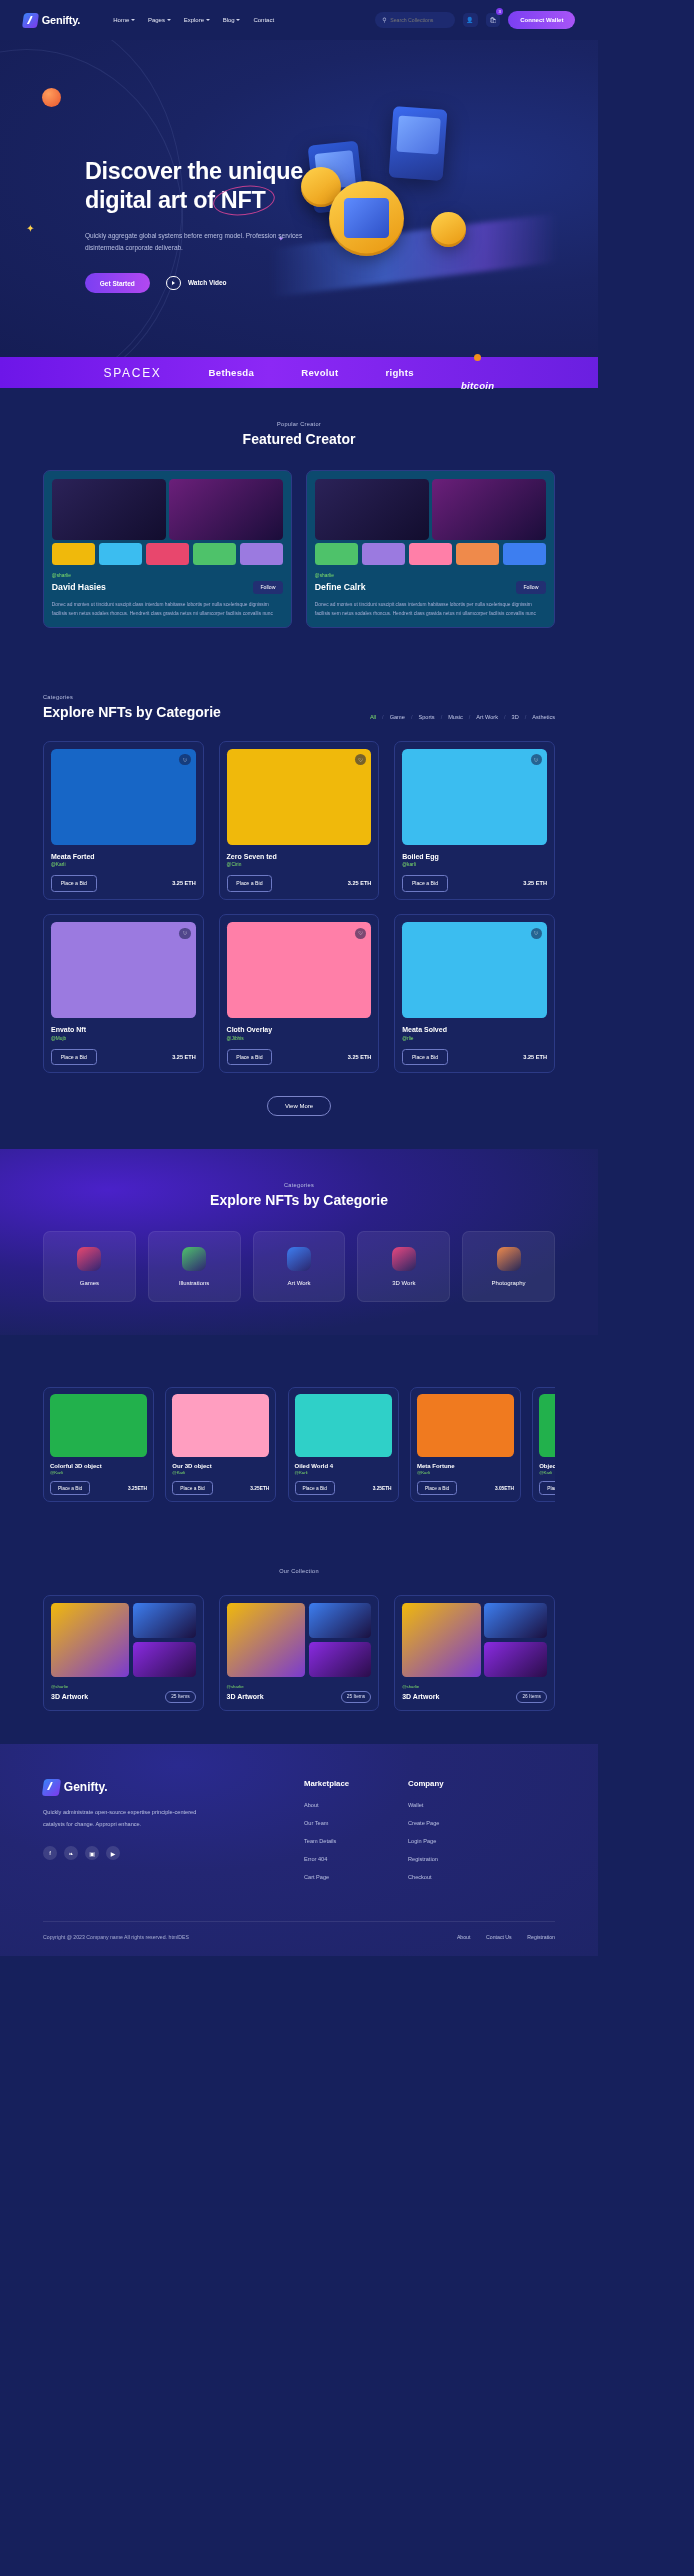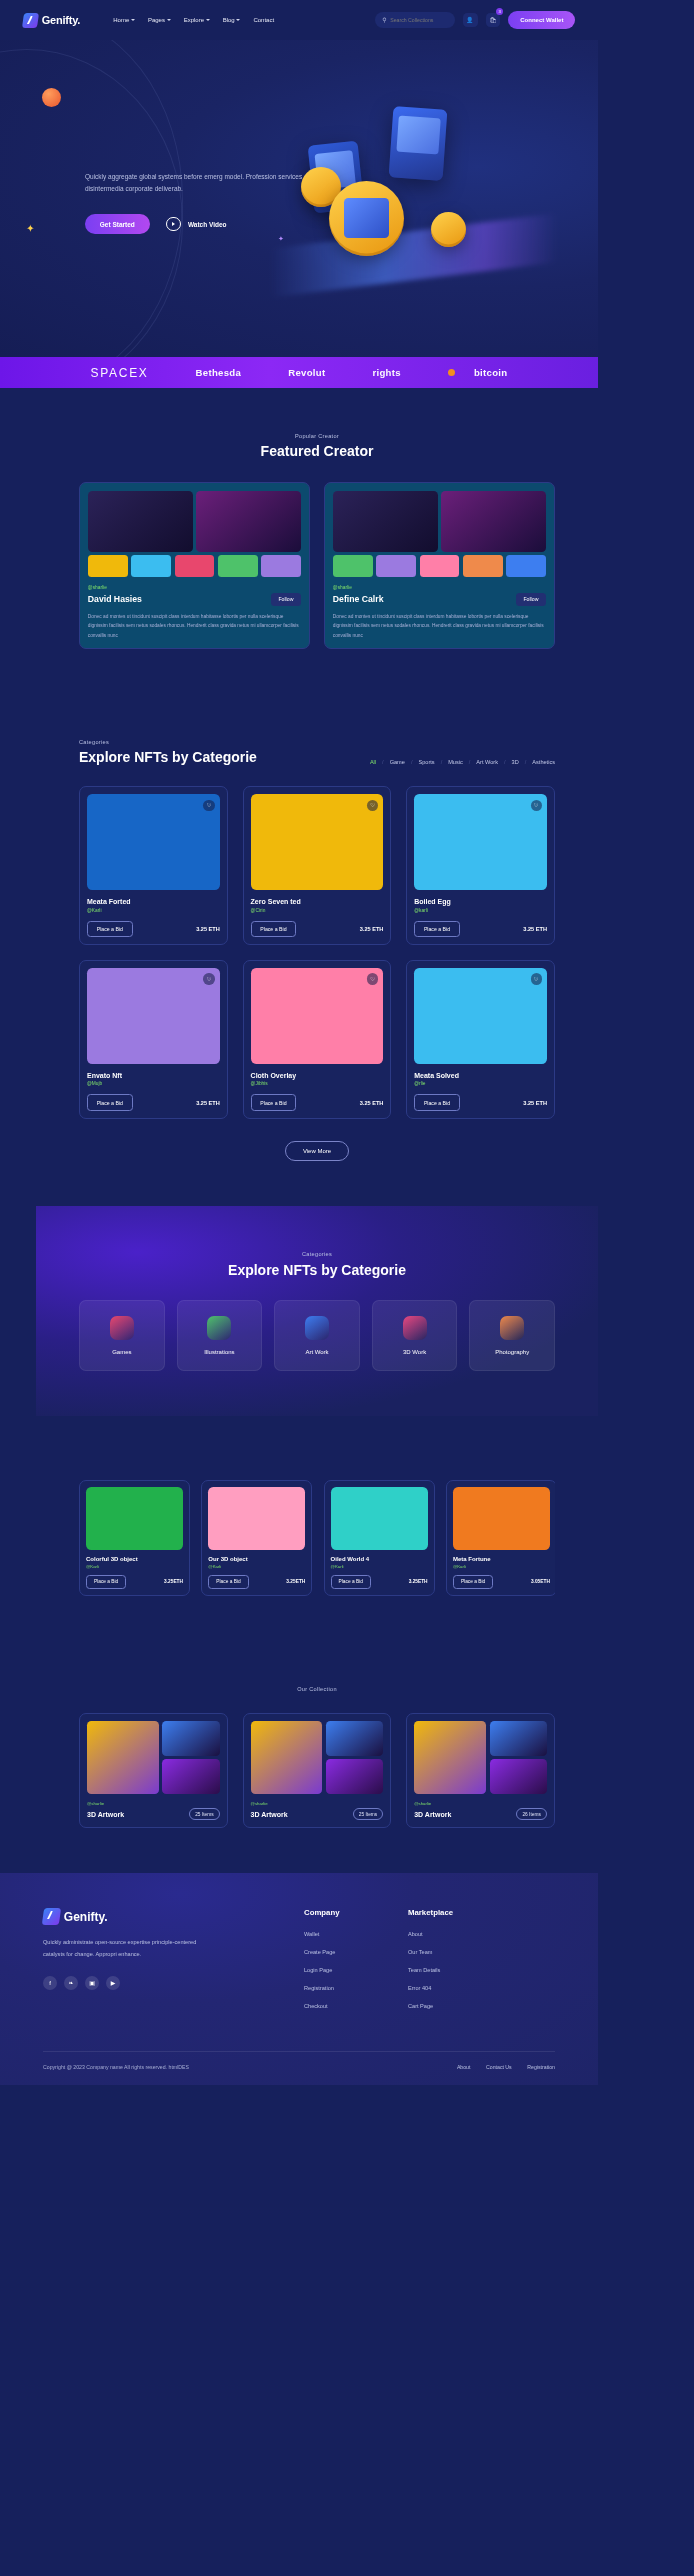--- a/index.html
+++ b/index.html
@@ -129,25 +129,25 @@
   }
   .sparkle{position:absolute;color:#ffd24d;font-size:10.4px;}
 
   
   .brands{
     height:31px; background:linear-gradient(90deg,#6d16e8,#8c28f5 45%,#6a1fe0);
     display:flex; align-items:center; justify-content:center; gap:47px;
   }
   .brand{ font-size:9.6px; font-weight:bold; color:#fff; letter-spacing:0.3px; opacity:.97; }
   .brand.spacex{font-size:12px;letter-spacing:1.7px;font-weight:normal;}
-  .brand.bitcoin{display:flex;align-items:center;gap:19px;}
+  .brand.bitcoin{font-style:italic;display:flex;align-items:center;gap:19px;flex-direction:column;}
   .btc-dot{width:7px;height:7px;border-radius:50%;background:#f7931a;}
 
   
-  .section{ padding:45px 43px; position:relative;margin-left:36px; }
+  .section{ padding:33px 43px; position:relative; }
   .eyebrow{ font-size:5.6px; color:#b9c0e2; text-align:center; letter-spacing:0.3px; }
   .sec-title{ font-size:14px; font-weight:bold; text-align:center; margin-top:4.3px; }
   .sec-head-left{ display:flex; align-items:flex-end; justify-content:space-between; }
   .sec-head-left .eyebrow,.sec-head-left .sec-title{ text-align:left; }
 
   
   .creators{ display:flex; gap:14px; margin-top:22.6px; }
   .creator-card{
     flex:1; border:0.9px solid #2c3a86; border-radius:7px; padding:7.8px;
     background:#0c4a6e;
@@ -327,20 +327,26 @@
     <div class="hero-art">
       <div class="glow-ray"></div>
       <div class="card-art card-a"></div>
       <div class="card-art card-b"></div>
       <div class="coin coin-mid"></div>
       <div class="coin coin-big"></div>
       <div class="coin coin-sm"></div>
     </div>
 
     <div class="hero-content">
+      <div class="hero-title">
+        <div>Discover the unique</div>
+        <div>
+          <span>digital art of </span><span class="nft-word">NFT</span>
+        </div>
+      </div>
       <div class="hero-desc">Quickly aggregate global systems before emerg model. Profession services disintermedia corporate deliverab.</div>
       <div class="hero-cta">
         <button class="btn-primary">Get Started</button>
         <div class="watch">
           <span class="play-circle"></span>
           <span class="watch-label">Watch Video</span>
         </div>
       </div>
     </div>
   </div>
@@ -637,34 +643,34 @@
         <div class="f-desc">Quickly administrate open-source expertise principle-centered catalysts for change. Appropri enhance.</div>
         <div class="socials" id="socials">
             <div class="social">f</div>
             <div class="social">❧</div>
             <div class="social">▣</div>
             <div class="social">▶</div>
           </div>
       </div>
       <div style="display:flex;gap:0;flex:1;" id="f-cols">
   <div class="f-col">
+    <div class="f-col-title">Marketplace</div>
+    <div class="f-link">About</div>
+            <div class="f-link">Our Team</div>
+            <div class="f-link">Team Details</div>
+            <div class="f-link">Error 404</div>
+            <div class="f-link">Cart Page</div>
+  </div>
+  <div class="f-col">
     <div class="f-col-title">Company</div>
     <div class="f-link">Wallet</div>
             <div class="f-link">Create Page</div>
             <div class="f-link">Login Page</div>
             <div class="f-link">Registration</div>
             <div class="f-link">Checkout</div>
-  </div>
-  <div class="f-col">
-    <div class="f-col-title">Marketplace</div>
-    <div class="f-link">About</div>
-            <div class="f-link">Our Team</div>
-            <div class="f-link">Team Details</div>
-            <div class="f-link">Error 404</div>
-            <div class="f-link">Cart Page</div>
   </div>
         </div>
     </div>
     <div class="f-bottom">
       <div class="copyright">Copyright @ 2023 Company name All rights reserved. htmlDES</div>
       <div class="f-bottom-links" id="f-bottom-links">
           <span>About</span>
           <span>Contact Us</span>
           <span>Registration</span>
         </div>

